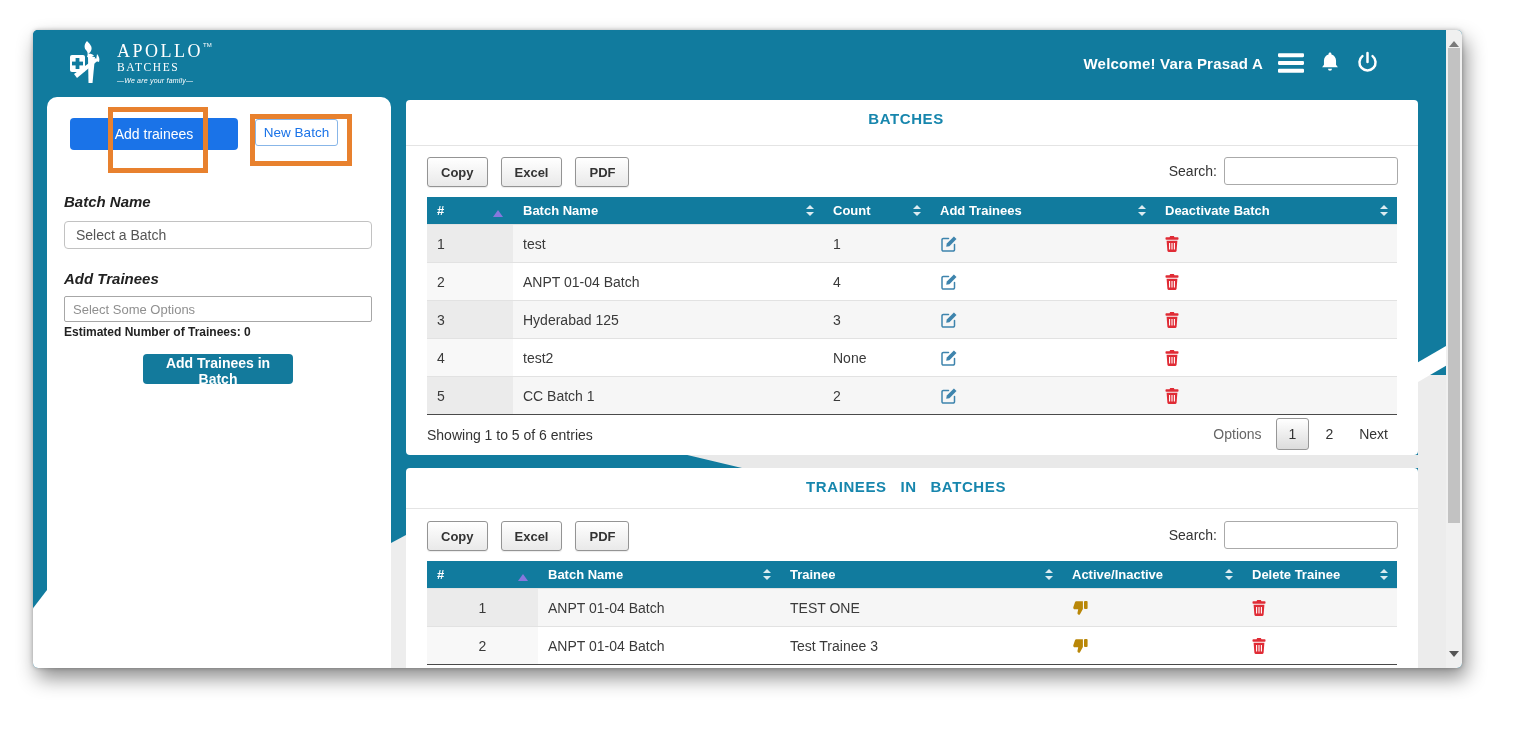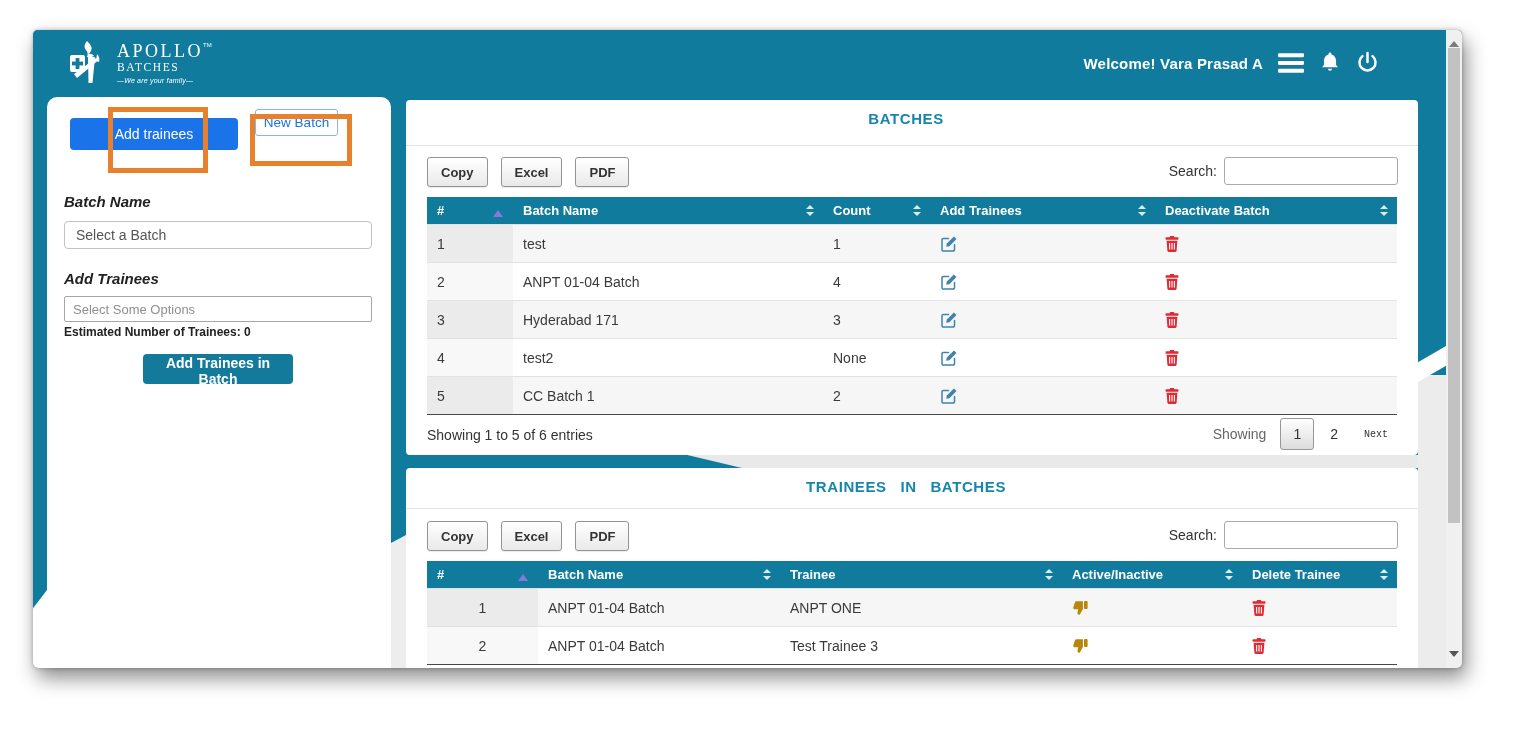--- a/index.html
+++ b/index.html
@@ -33,21 +33,21 @@
   .bg-gap-gray{position:absolute;left:358px;top:505px;width:15px;height:133px;background:#ededed;
                clip-path:polygon(0 6%, 100% 0, 100% 100%, 0 100%);}
   
   .card{position:absolute;background:#fff;}
   .sidebar{left:14px;top:67px;width:344px;height:571px;border-radius:10px 10px 0 0;}
   .card-batches{left:373px;top:70px;width:1012px;height:355px;border-radius:4px;}
   .card-trainees{left:373px;top:438px;width:1012px;height:200px;border-radius:4px 4px 0 0;}
   
   .btn-primary{position:absolute;left:23px;top:21px;width:168px;height:32px;background:#1a73e8;color:#fff;
                border:none;border-radius:4px;font-size:14px;font-family:inherit;cursor:pointer;}
-  .btn-newbatch{position:absolute;left:208px;top:12px;width:83px;height:27px;background:#fff;color:#1a73e8;
+  .btn-newbatch{position:absolute;left:208px;top:22px;width:83px;height:27px;background:#fff;color:#1a73e8;
                 border:1px solid #88b6e8;border-radius:3px;font-size:13.5px;font-family:inherit;cursor:pointer;}
   .hl-box{position:absolute;border:5px solid #e8812e;background:transparent;pointer-events:none;}
   .hl-1{left:61px;top:10px;width:90px;height:56px;}
   .hl-2{left:203px;top:17px;width:92px;height:42px;}
   .fld-label{position:absolute;left:17px;font-size:15px;font-weight:700;font-style:italic;color:#222;}
   .select-box{position:absolute;left:17px;top:124px;width:295px;height:26px;border:1px solid #c2c2c2;
               border-radius:4px;color:#555;font-size:14px;display:flex;align-items:center;padding-left:11px;cursor:pointer;}
   .tag-input{position:absolute;left:17px;top:199px;width:296px;height:22px;border:1px solid #a7a7a7;
              border-radius:2px;font-size:13px;font-family:inherit;color:#444;padding-left:8px;}
   .tag-input::placeholder{color:#8f8f8f;}
@@ -91,21 +91,21 @@
                     border-top-color:rgba(255,255,255,.85);}
   .sort-asc{position:absolute;right:10px;top:8px;width:0;height:0;border:5px solid transparent;
             border-bottom:7px solid #8677dd;}
   .cell-icon{display:inline-flex;align-items:center;cursor:pointer;vertical-align:middle;}
   
   .dt-info{position:absolute;left:21px;top:327px;font-size:14px;color:#333;}
   .pagination{position:absolute;right:20px;top:318px;display:flex;align-items:center;gap:4px;}
   .page-prev{color:#666;font-size:14px;padding:7px 10px;cursor:pointer;}
   .page-num{font-size:14px;color:#333;padding:7px 12px;cursor:pointer;}
   .page-num.active{border:1px solid #979797;border-radius:3px;background:linear-gradient(#fff,#dcdcdc);}
-  .page-next{color:#333;font-size:10px;padding:7px 10px;cursor:pointer;font-family:Liberation Mono, monospace;}
+  .page-next{color:#333;font-size:14px;padding:7px 10px;cursor:pointer;}
   
   .scrollbar{position:absolute;left:1413px;top:0;width:16px;height:638px;background:#f0f0f0;}
   .sb-up{position:absolute;left:3px;top:6px;width:0;height:0;border:5px solid transparent;
          border-bottom:6px solid #7a7a7a;cursor:pointer;}
   .sb-thumb{position:absolute;left:2px;top:18px;width:12px;height:475px;background:#c2c2c2;cursor:pointer;}
   .sb-down{position:absolute;left:3px;bottom:6px;width:0;height:0;border:5px solid transparent;
            border-top:6px solid #555;cursor:pointer;}
 </style>
 </head>
 <body>
@@ -247,21 +247,21 @@
                     <g stroke="#fff" stroke-width="1.1">
                       <line x1="4.6" y1="7" x2="4.6" y2="13.4"></line>
                       <line x1="7" y1="7" x2="7" y2="13.4"></line>
                       <line x1="9.4" y1="7" x2="9.4" y2="13.4"></line>
                     </g>
                   </svg>
                 </span></td>
             </tr>
             <tr class="odd">
               <td class="first">3</td>
-              <td>Hyderabad 171</td>
+              <td>Hyderabad 125</td>
               <td>3</td>
               <td><span class="cell-icon">
                   <svg width="18" height="18" viewBox="0 0 18 18">
                     <path d="M14.5 9.5v5.2a1.3 1.3 0 0 1-1.3 1.3H3.3A1.3 1.3 0 0 1 2 14.7V4.8a1.3 1.3 0 0 1 1.3-1.3h5.2" fill="none" stroke="#3e84ad" stroke-width="1.5" stroke-linecap="round"></path>
                     <path d="M6.8 8.6 13.9 1.5l2.6 2.6-7.1 7.1-3.2.6z" fill="#3e84ad"></path>
                   </svg>
                 </span></td>
               <td><span class="cell-icon">
                   <svg width="14" height="16" viewBox="0 0 14 16">
                     <path fill="#e02b35" d="M5.2 0h3.6l.7 1.3h3.3c.4 0 .7.3.7.7v1c0 .4-.3.7-.7.7H1.2c-.4 0-.7-.3-.7-.7v-1c0-.4.3-.7.7-.7h3.3L5.2 0z"></path>
@@ -315,21 +315,21 @@
                       <line x1="7" y1="7" x2="7" y2="13.4"></line>
                       <line x1="9.4" y1="7" x2="9.4" y2="13.4"></line>
                     </g>
                   </svg>
                 </span></td>
             </tr>
           </tbody>
         </table>
       <div class="dt-info">Showing 1 to 5 of 6 entries</div>
       <div class="pagination" id="batches-pagination">
-          <span class="page-prev">Showing</span>
+          <span class="page-prev">Options</span>
           <span class="page-num active">1</span>
           <span class="page-num">2</span>
           <span class="page-next">Next</span>
         </div>
     </div>
 
     <div class="card card-trainees">
       <div class="sec-title spread">TRAINEES IN BATCHES</div>
       <div class="sec-divider"></div>
       <div class="export-group">
@@ -355,21 +355,21 @@
               <th>Batch Name<span class="sort-both"></span></th>
               <th>Trainee<span class="sort-both"></span></th>
               <th>Active/Inactive<span class="sort-both"></span></th>
               <th>Delete Trainee<span class="sort-both"></span></th>
             </tr>
           </thead>
           <tbody>
             <tr class="odd">
               <td class="first center">1</td>
               <td>ANPT 01-04 Batch</td>
-              <td>ANPT ONE</td>
+              <td>TEST ONE</td>
               <td><span class="cell-icon">
                   <svg width="17" height="16" viewBox="0 0 17 16">
                     <path fill="#b98708" d="M10.9 1.2H4.6c-.8 0-1.5.5-1.7 1.3L1.3 7.2c-.3 1 .5 2.1 1.6 2.1h3.3l-.7 3.4c-.2 1 .4 1.9 1.3 2.1.5.1 1-.1 1.2-.6l2.9-5.3V1.2z"></path>
                     <rect x="12" y="1" width="3.6" height="8" rx="1" fill="#b98708"></rect>
                   </svg>
                 </span></td>
               <td><span class="cell-icon">
                   <svg width="14" height="16" viewBox="0 0 14 16">
                     <path fill="#e02b35" d="M5.2 0h3.6l.7 1.3h3.3c.4 0 .7.3.7.7v1c0 .4-.3.7-.7.7H1.2c-.4 0-.7-.3-.7-.7v-1c0-.4.3-.7.7-.7h3.3L5.2 0z"></path>
                     <path fill="#e02b35" d="M1.6 4.8h10.8l-.8 10a1.2 1.2 0 0 1-1.2 1.1H3.6a1.2 1.2 0 0 1-1.2-1.1l-.8-10z"></path>

